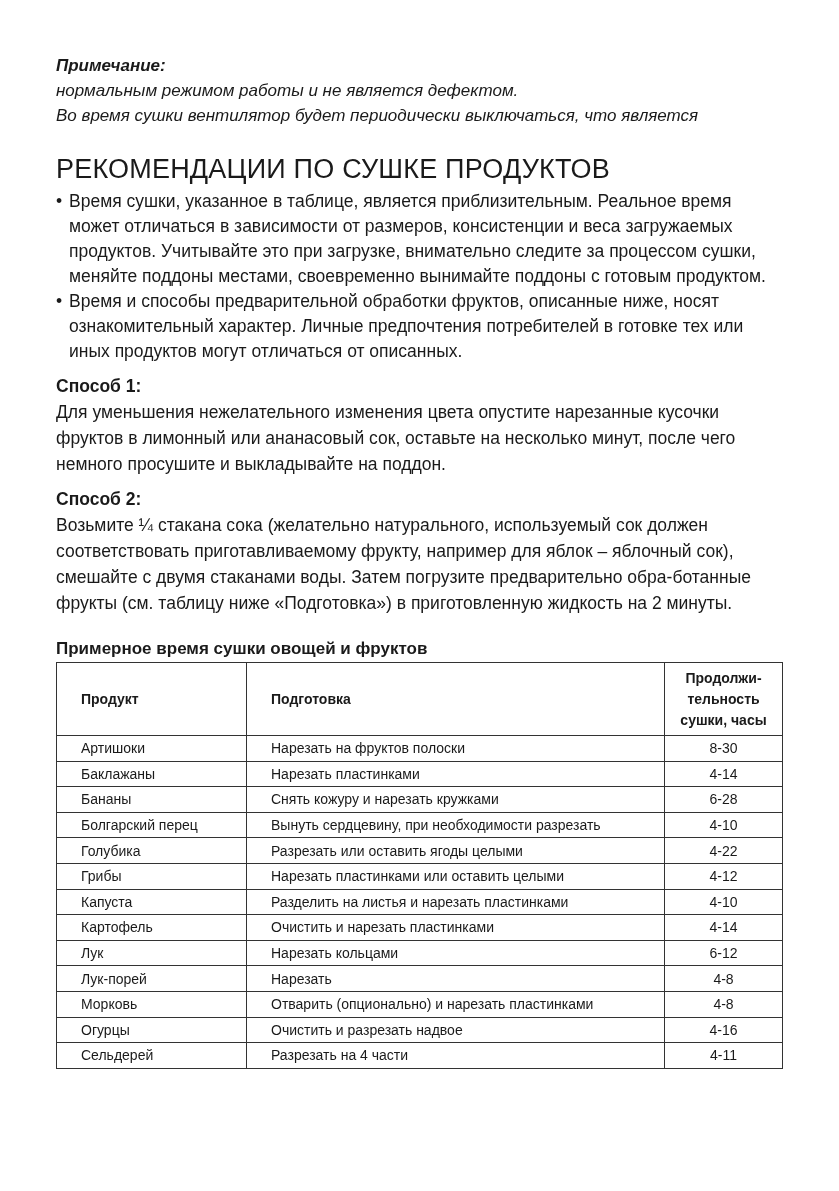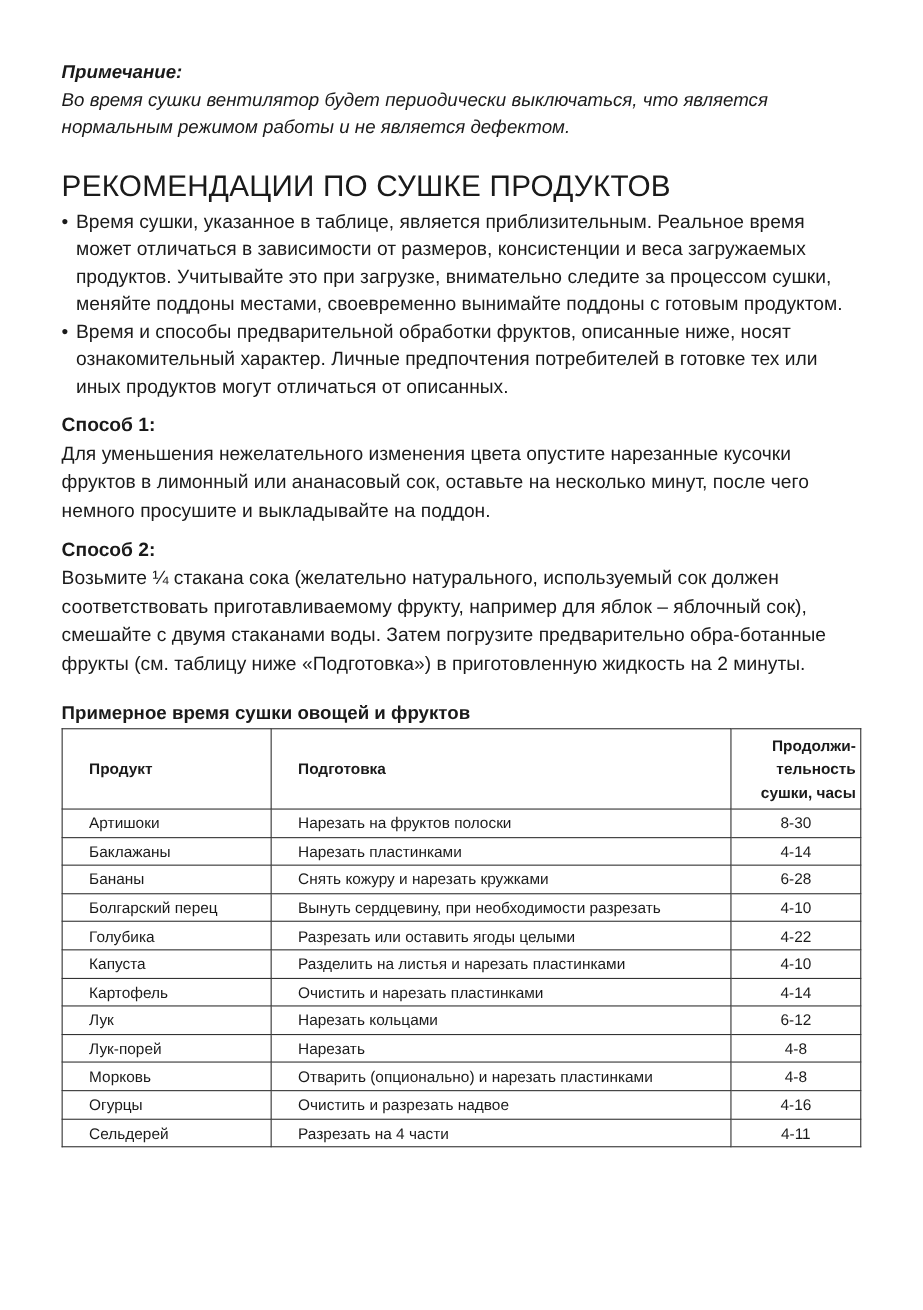--- a/index.html
+++ b/index.html
@@ -24,33 +24,33 @@
     .method-title { font-weight: bold; font-size: 17.5px; line-height: 25px; margin: 10px 0 0 0; }
     .method-text { font-size: 17.5px; line-height: 26px; margin: 0; }
     .table-title { font-weight: bold; font-size: 17px; line-height: 22px; margin: 22px 0 2px 0; }
     table.dry {
       border-collapse: collapse; width: 727px; font-size: 14px;
     }
     table.dry th, table.dry td {
       border: 1px solid #333; padding: 0 24px; text-align: left; vertical-align: middle;
     }
     table.dry th { font-weight: bold; height: 72px; }
-    table.dry th.time { text-align: right; line-height: 21px; white-space: pre-line; padding: 0 4px; }
+    table.dry th.time { text-align: center; line-height: 21px; white-space: pre-line; padding: 0 4px; }
     table.dry td { height: 24.6px; }
     table.dry td.time { text-align: center; }
     .c1 { width: 141px; }
     .c3 { width: 109px; }
   </style>
 </head>
 <body>
 
 <div class="page">
   <p class="note-title">Примечание:</p>
+  <p class="note-text">нормальным режимом работы и не является дефектом.</p>
   <p class="note-text">Во время сушки вентилятор будет периодически выключаться, что является</p>
-  <p class="note-text">нормальным режимом работы и не является дефектом.</p>
 
   <h1 class="heading">РЕКОМЕНДАЦИИ ПО СУШКЕ ПРОДУКТОВ</h1>
 
   <ul class="bullets">
     <li>Время сушки, указанное в таблице, является приблизительным. Реальное время может отличаться в зависимости от размеров, консистенции и веса загружаемых продуктов. Учитывайте это при загрузке, внимательно следите за процессом сушки, меняйте поддоны местами, своевременно вынимайте поддоны с готовым продуктом.</li>
     <li>Время и способы предварительной обработки фруктов, описанные ниже, носят ознакомительный характер. Личные предпочтения потребителей в готовке тех или иных продуктов могут отличаться от описанных.</li>
   </ul>
 
   <p class="method-title">Способ 1:</p>
   <p class="method-text">Для уменьшения нежелательного изменения цвета опустите нарезанные кусочки фруктов в лимонный или ананасовый сок, оставьте на несколько минут, после чего немного просушите и выкладывайте на поддон.</p>
@@ -89,20 +89,25 @@
           <td>Болгарский перец</td>
           <td>Вынуть сердцевину, при необходимости разрезать</td>
           <td class="time">4-10</td>
         </tr>
         <tr>
           <td>Голубика</td>
           <td>Разрезать или оставить ягоды целыми</td>
           <td class="time">4-22</td>
         </tr>
         <tr>
+          <td>Грибы</td>
+          <td>Нарезать пластинками или оставить целыми</td>
+          <td class="time">4-12</td>
+        </tr>
+        <tr>
           <td>Капуста</td>
           <td>Разделить на листья и нарезать пластинками</td>
           <td class="time">4-10</td>
         </tr>
         <tr>
           <td>Картофель</td>
           <td>Очистить и нарезать пластинками</td>
           <td class="time">4-14</td>
         </tr>
         <tr>

